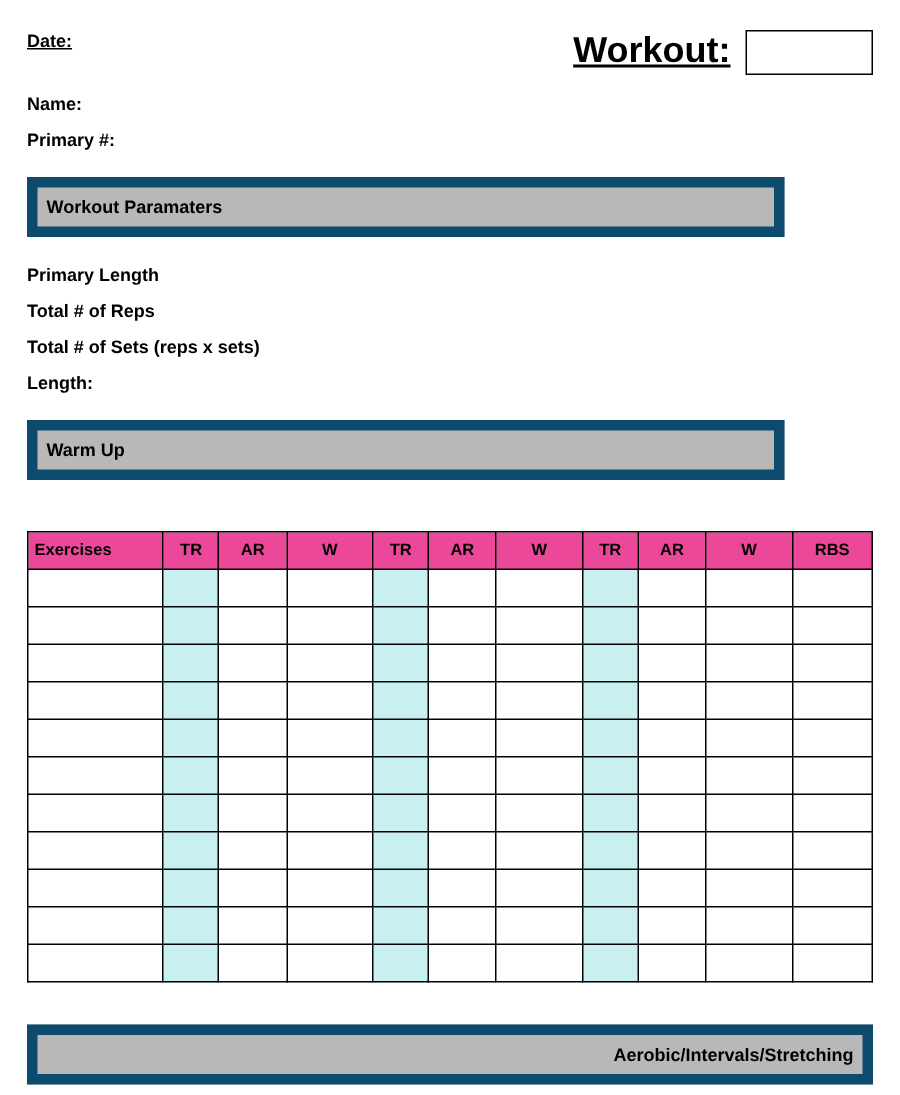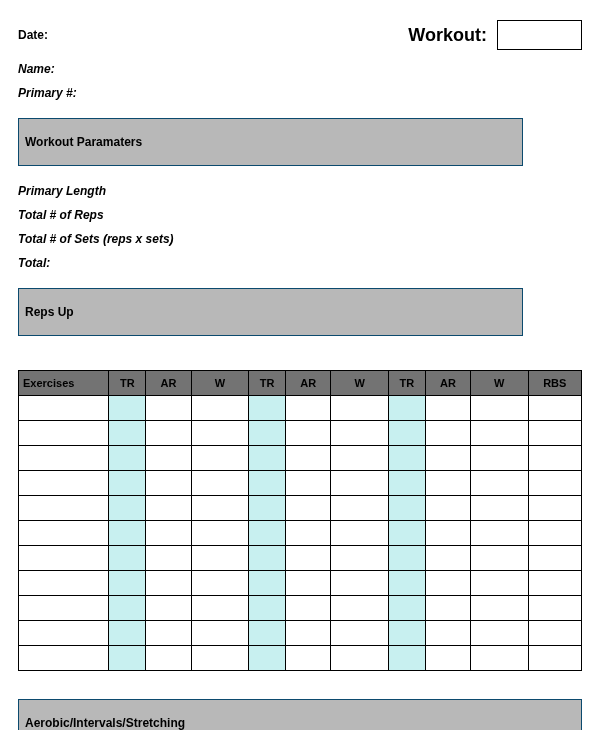--- a/index.html
+++ b/index.html
@@ -6,60 +6,61 @@
   body {
     font-family: Arial, sans-serif;
     background: #fff;
     width: 600px;
     height: 730px;
     padding: 20px 18px;
     font-size: 12px;
   }
   .header-row {
     display: flex;
-    align-items: center;
+    align-items: flex-start;
     margin-bottom: 12px;
+    text-decoration: underline;
   }
   .date-label { font-weight: bold; flex: 0 0 auto; }
   .workout-title {
-    font-size: 18px;
+    font-size: 24px;
     font-weight: bold;
     margin-left: auto;
     margin-right: 10px;
   }
   .workout-box {
     width: 85px;
     height: 30px;
     border: 1.5px solid #000;
     background: #fff;
   }
-  .field { font-weight: bold; margin: 10px 0; font-style: italic; }
+  .field { font-weight: bold; margin: 10px 0; }
   .section-bar {
     background: #b8b8b8;
-    border: 1px solid #0c4a6e;
-    padding: 16px 6px;
+    border: 7px solid #0c4a6e;
+    padding: 6px 6px;
     font-weight: bold;
     width: 505px;
     margin: 18px 0;
   }
-  .section-bar.full { width: 100%; }
+  .section-bar.full { width: 100%; text-align: right; }
   table.exercises {
     width: 100%;
     border-collapse: collapse;
     table-layout: fixed;
     margin-top: 6px;
   }
   table.exercises th, table.exercises td {
     border: 1px solid #000;
     height: 25px;
     padding: 2px;
     font-size: 11px;
     text-align: center;
   }
-  table.exercises th { background: #737373; font-weight: bold; }
+  table.exercises th { background: #ec4899; font-weight: bold; }
   table.exercises th.first-col { text-align: left; padding-left: 4px; }
   .col-ex { width: 88px; }
   .col-tr { width: 36px; }
   .col-ar { width: 44px; }
   .col-w  { width: 56px; }
   .col-rbs{ width: 52px; }
   td.tr-cell { background: #c8f0f0; }
   .spacer { height: 10px; }
 </style>
 </head>
@@ -72,23 +73,23 @@
 </div>
 
 <div class="field">Name:</div>
 <div class="field">Primary #:</div>
 
 <div class="section-bar">Workout Paramaters</div>
 
 <div class="field">Primary Length</div>
 <div class="field">Total # of Reps</div>
 <div class="field">Total # of Sets (reps x sets)</div>
-<div class="field">Total:</div>
-
-<div class="section-bar">Reps Up</div>
+<div class="field">Length:</div>
+
+<div class="section-bar">Warm Up</div>
 
 <div class="spacer"></div>
 
 <table class="exercises">
   <colgroup>
     <col class="col-ex">
       <col class="col-tr">
       <col class="col-ar">
       <col class="col-w">
     <col class="col-tr">

